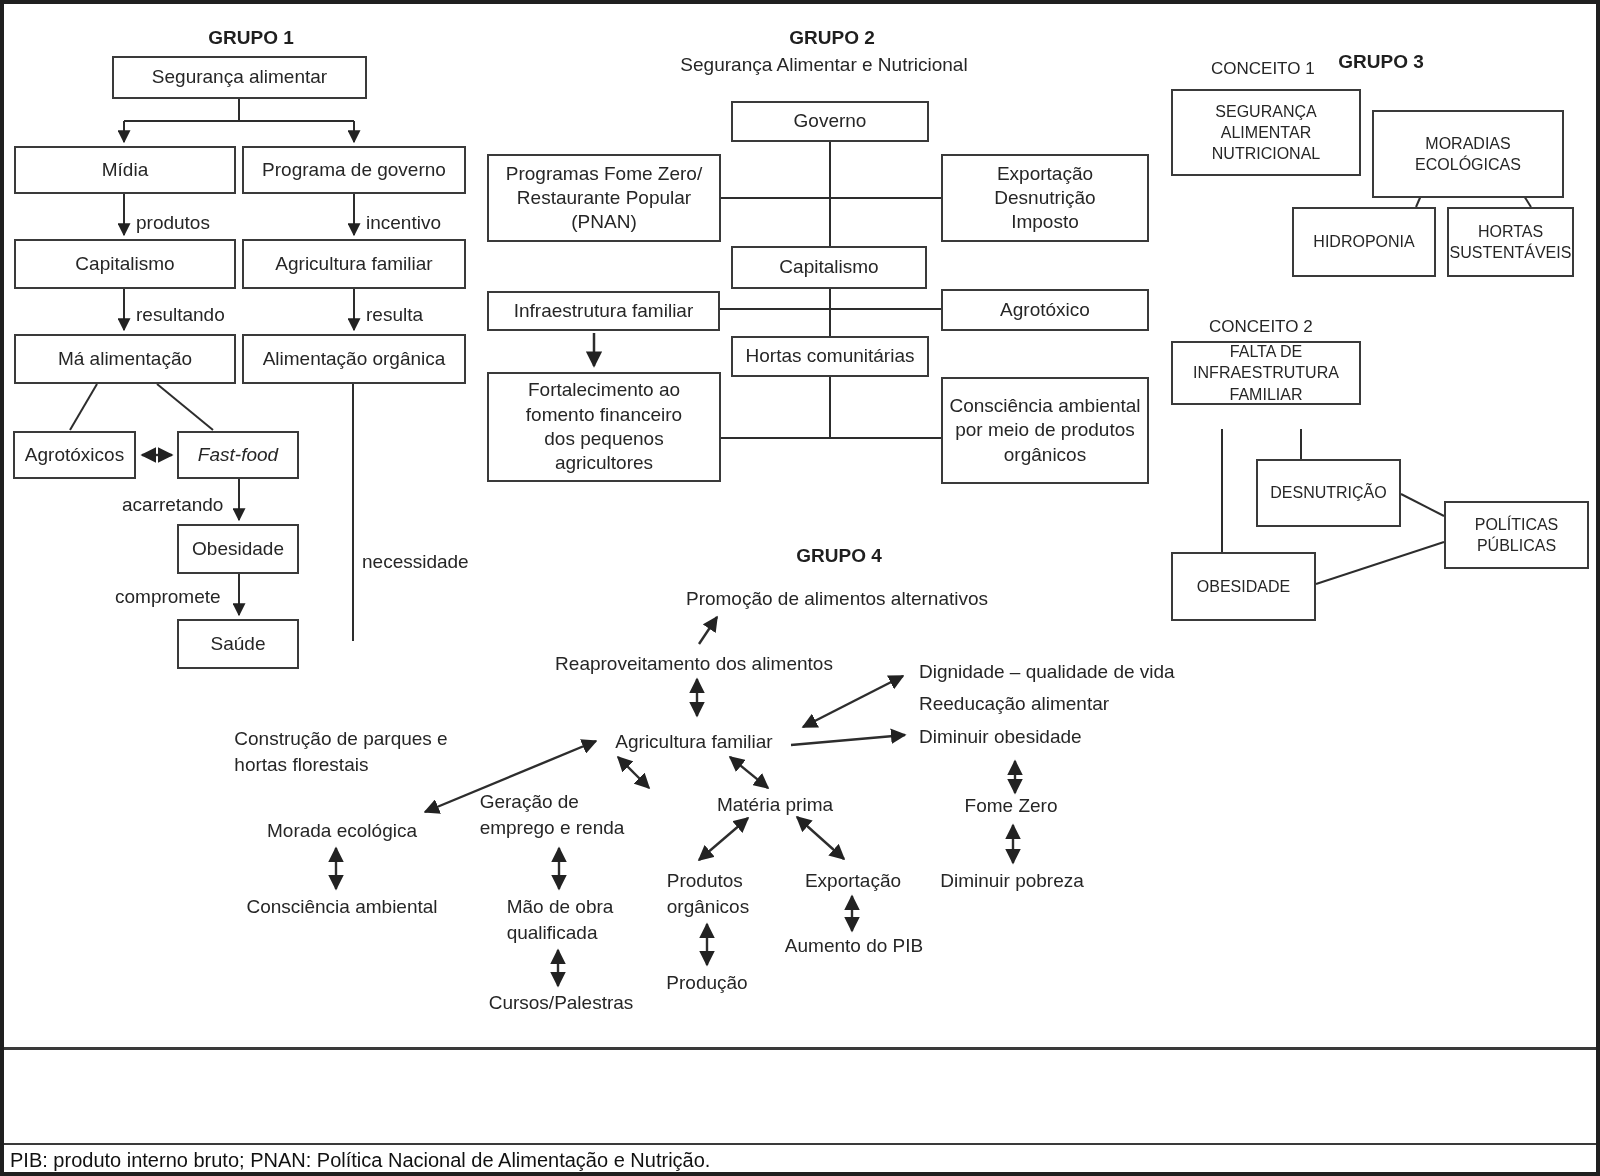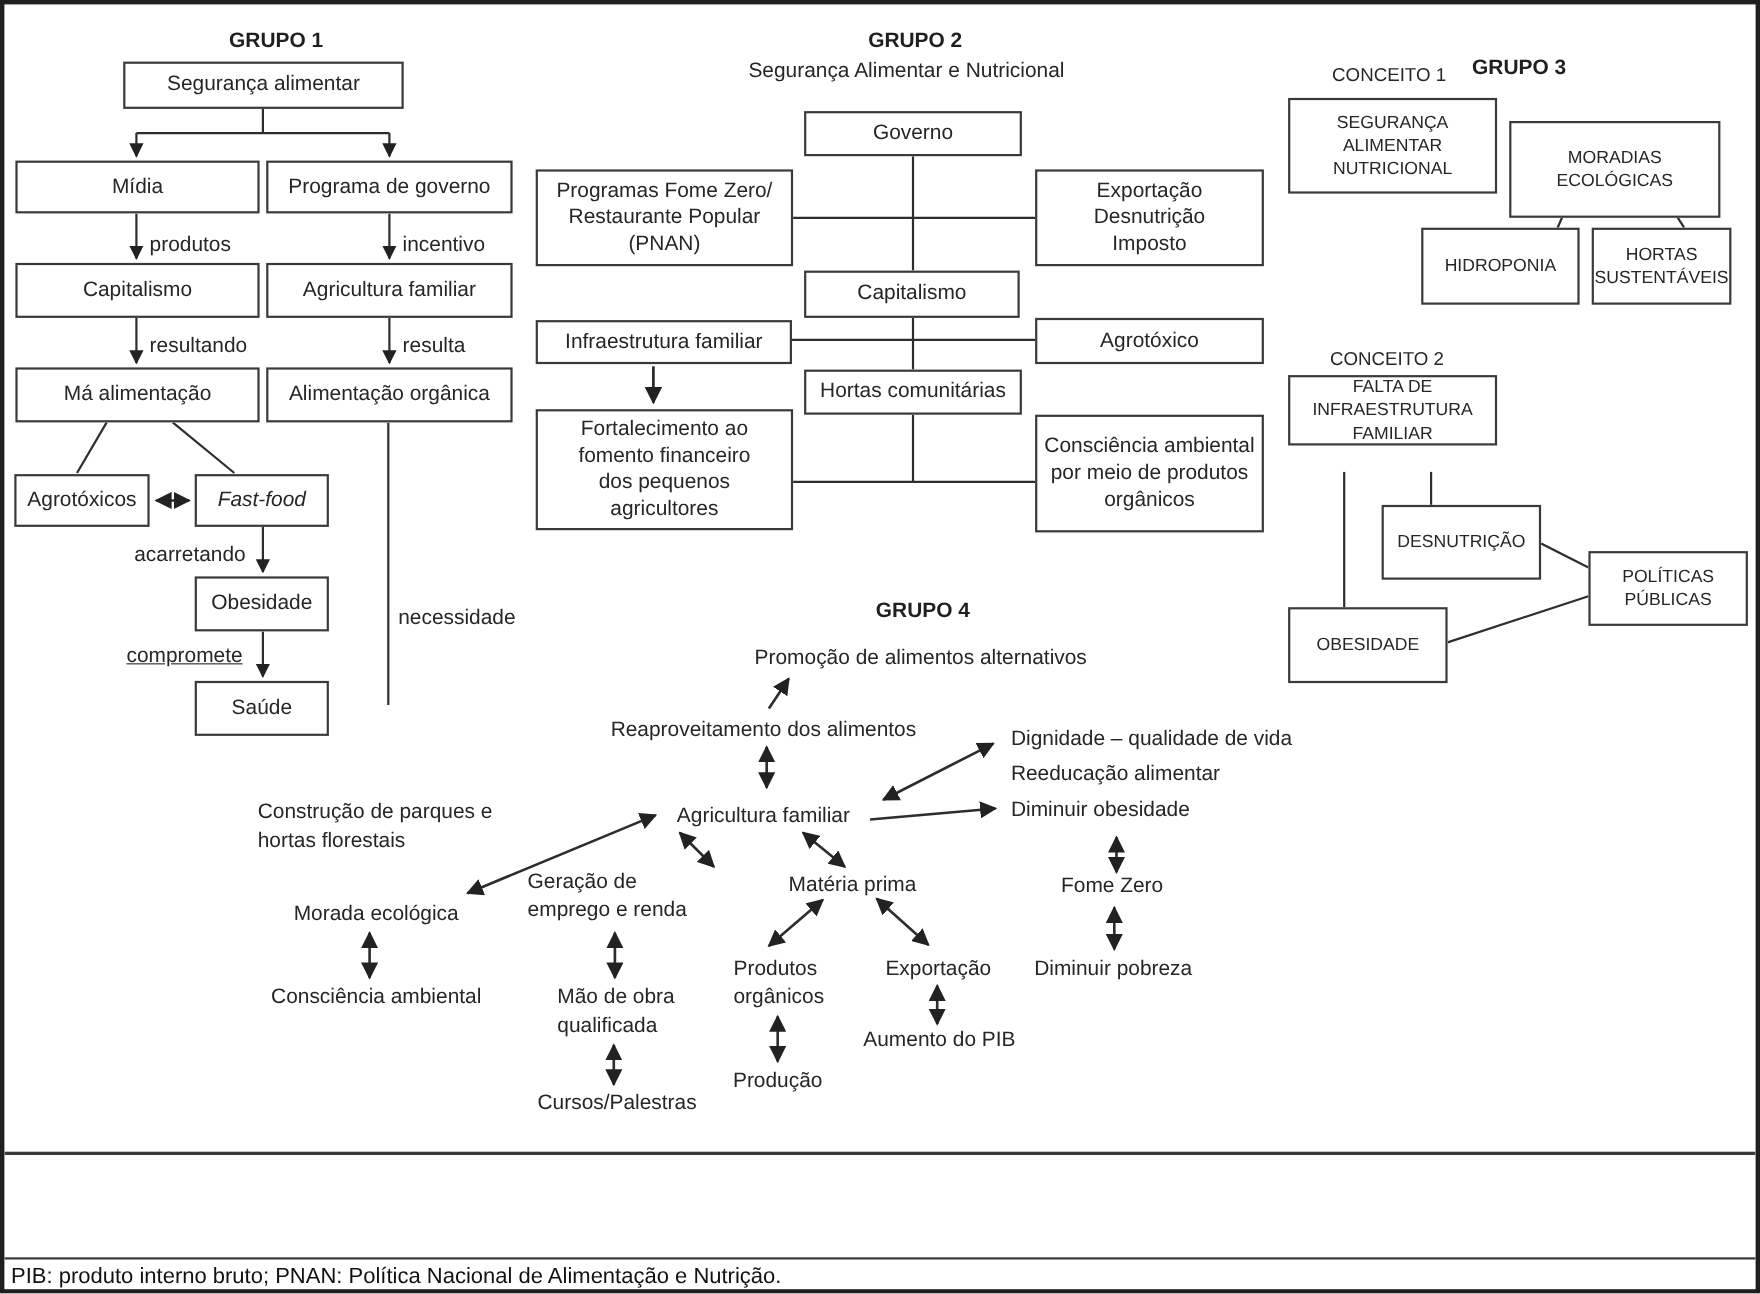--- a/index.html
+++ b/index.html
@@ -104,21 +104,21 @@
   <div class="box" style="left:238px; top:330px; width:224px; height:50px;">Alimentação orgânica</div>
   <div class="box" style="left:9px;   top:427px; width:123px; height:48px;">Agrotóxicos</div>
   <div class="box italic" style="left:173px; top:427px; width:122px; height:48px;">Fast-food</div>
   <div class="box" style="left:173px; top:520px; width:122px; height:50px;">Obesidade</div>
   <div class="box" style="left:173px; top:615px; width:122px; height:50px;">Saúde</div>
   <div class="lbl" style="left:132px; top:206px;">produtos</div>
   <div class="lbl" style="left:362px; top:206px;">incentivo</div>
   <div class="lbl" style="left:132px; top:298px;">resultando</div>
   <div class="lbl" style="left:362px; top:298px;">resulta</div>
   <div class="lbl" style="left:118px; top:488px;">acarretando</div>
-  <div class="lbl" style="left:111px; top:580px;text-decoration:underline;">compromete</div>
+  <div class="lbl" style="left:111px; top:580px;">compromete</div>
   <div class="lbl" style="left:358px; top:545px;">necessidade</div>
 
   <div class="title" style="left:828px; top:23px;">GRUPO 2</div>
   <div class="subtitle" style="left:820px; top:50px;">Segurança Alimentar e Nutricional</div>
   <div class="box" style="left:727px; top:97px;  width:198px; height:41px;">Governo</div>
   <div class="box" style="left:483px; top:150px; width:234px; height:88px;">Programas Fome Zero/
 Restaurante Popular
 (PNAN)</div>
   <div class="box" style="left:937px; top:150px; width:208px; height:88px;">Exportação
 Desnutrição

